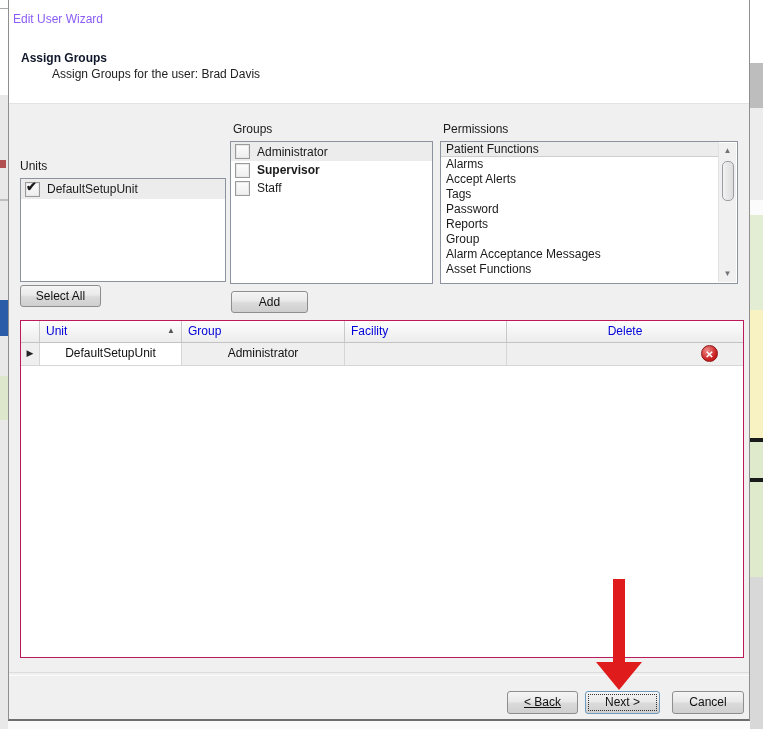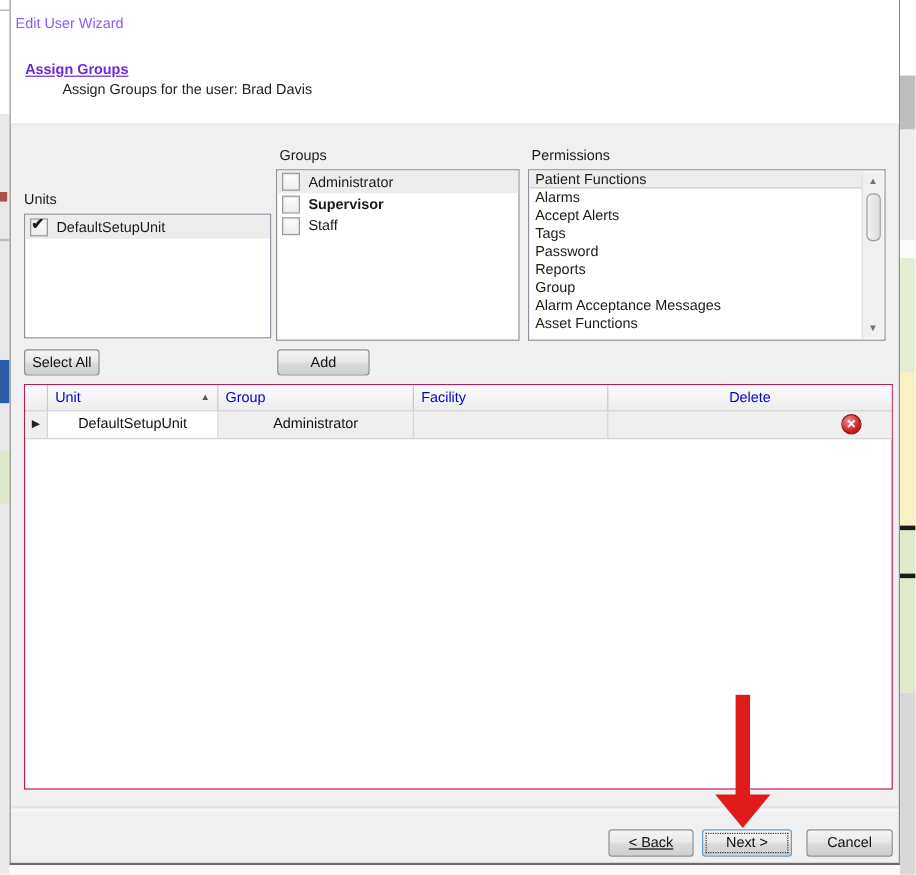--- a/index.html
+++ b/index.html
@@ -7,21 +7,21 @@
   .abs{position:absolute;}
   #canvas{position:relative;width:763px;height:729px;background:#ffffff;}
 
   
   .bg-frag{position:absolute;}
 
   
   #dialog{position:absolute;left:8px;top:0;width:742px;height:721px;background:#f0f0f0;border-left:1px solid #8f8f8f;border-right:1px solid #8f8f8f;border-bottom:2px solid #6e6e6e;box-sizing:border-box;}
   #wizard-header{position:absolute;left:9px;top:0;width:740px;height:103px;background:#ffffff;border-bottom:1px solid #e3e3e3;}
   #window-title{position:absolute;left:13px;top:12px;font-size:12px;color:#8b5cf6;}
-  #wizard-title{position:absolute;left:21px;top:51px;font-weight:bold;color:#6d28d9;text-decoration:underline;}
+  #wizard-title{position:absolute;left:21px;top:51px;font-weight:bold;color:#0f172a;}
   #wizard-subtitle{position:absolute;left:52px;top:67px;color:#222;}
 
   .field-label{position:absolute;color:#1a1a1a;}
 
   .listbox{position:absolute;background:#ffffff;border:1px solid #8d939e;box-sizing:border-box;overflow:hidden;}
   .lb-row{position:relative;display:flex;align-items:center;cursor:default;}
   .lb-row.sel{background:#ececec;}
   .checkbox{display:inline-block;width:13px;height:13px;background:linear-gradient(#fdfdfd,#eeeeee);border:1px solid #9a9a9a;box-shadow:inset 0 0 0 1px #e8e8e8;margin:0 7px 0 4px;position:relative;flex:0 0 auto;}
   .checkbox .mark{position:absolute;left:0px;top:-4px;font-size:13px;font-weight:bold;color:#1c1c1c;}
 
@@ -97,21 +97,21 @@
 
   <div class="field-label" style="left:20px;top:159px;">Units</div>
   <div class="listbox" style="left:20px;top:178px;width:206px;height:104px;">
     <div class="lb-row sel" style="height:20px;">
       <span class="checkbox">
           <span class="mark">✔</span>
         </span>
       <span>DefaultSetupUnit</span>
     </div>
   </div>
-  <div class="btn" style="left:20px;top:291px;width:63px;height:22px;line-height:20px;">Select All</div>
+  <div class="btn" style="left:20px;top:285px;width:81px;height:22px;line-height:20px;">Select All</div>
 
   <div class="field-label" style="left:233px;top:122px;">Groups</div>
   <div class="listbox" style="left:230px;top:141px;width:203px;height:143px;">
     <div class="lb-row sel" style="height:19px;">
       <span class="checkbox"></span>
       <span>Administrator</span>
     </div>
     <div class="lb-row" style="height:18px;font-weight:bold;">
       <span class="checkbox"></span>
       <span>Supervisor</span>

